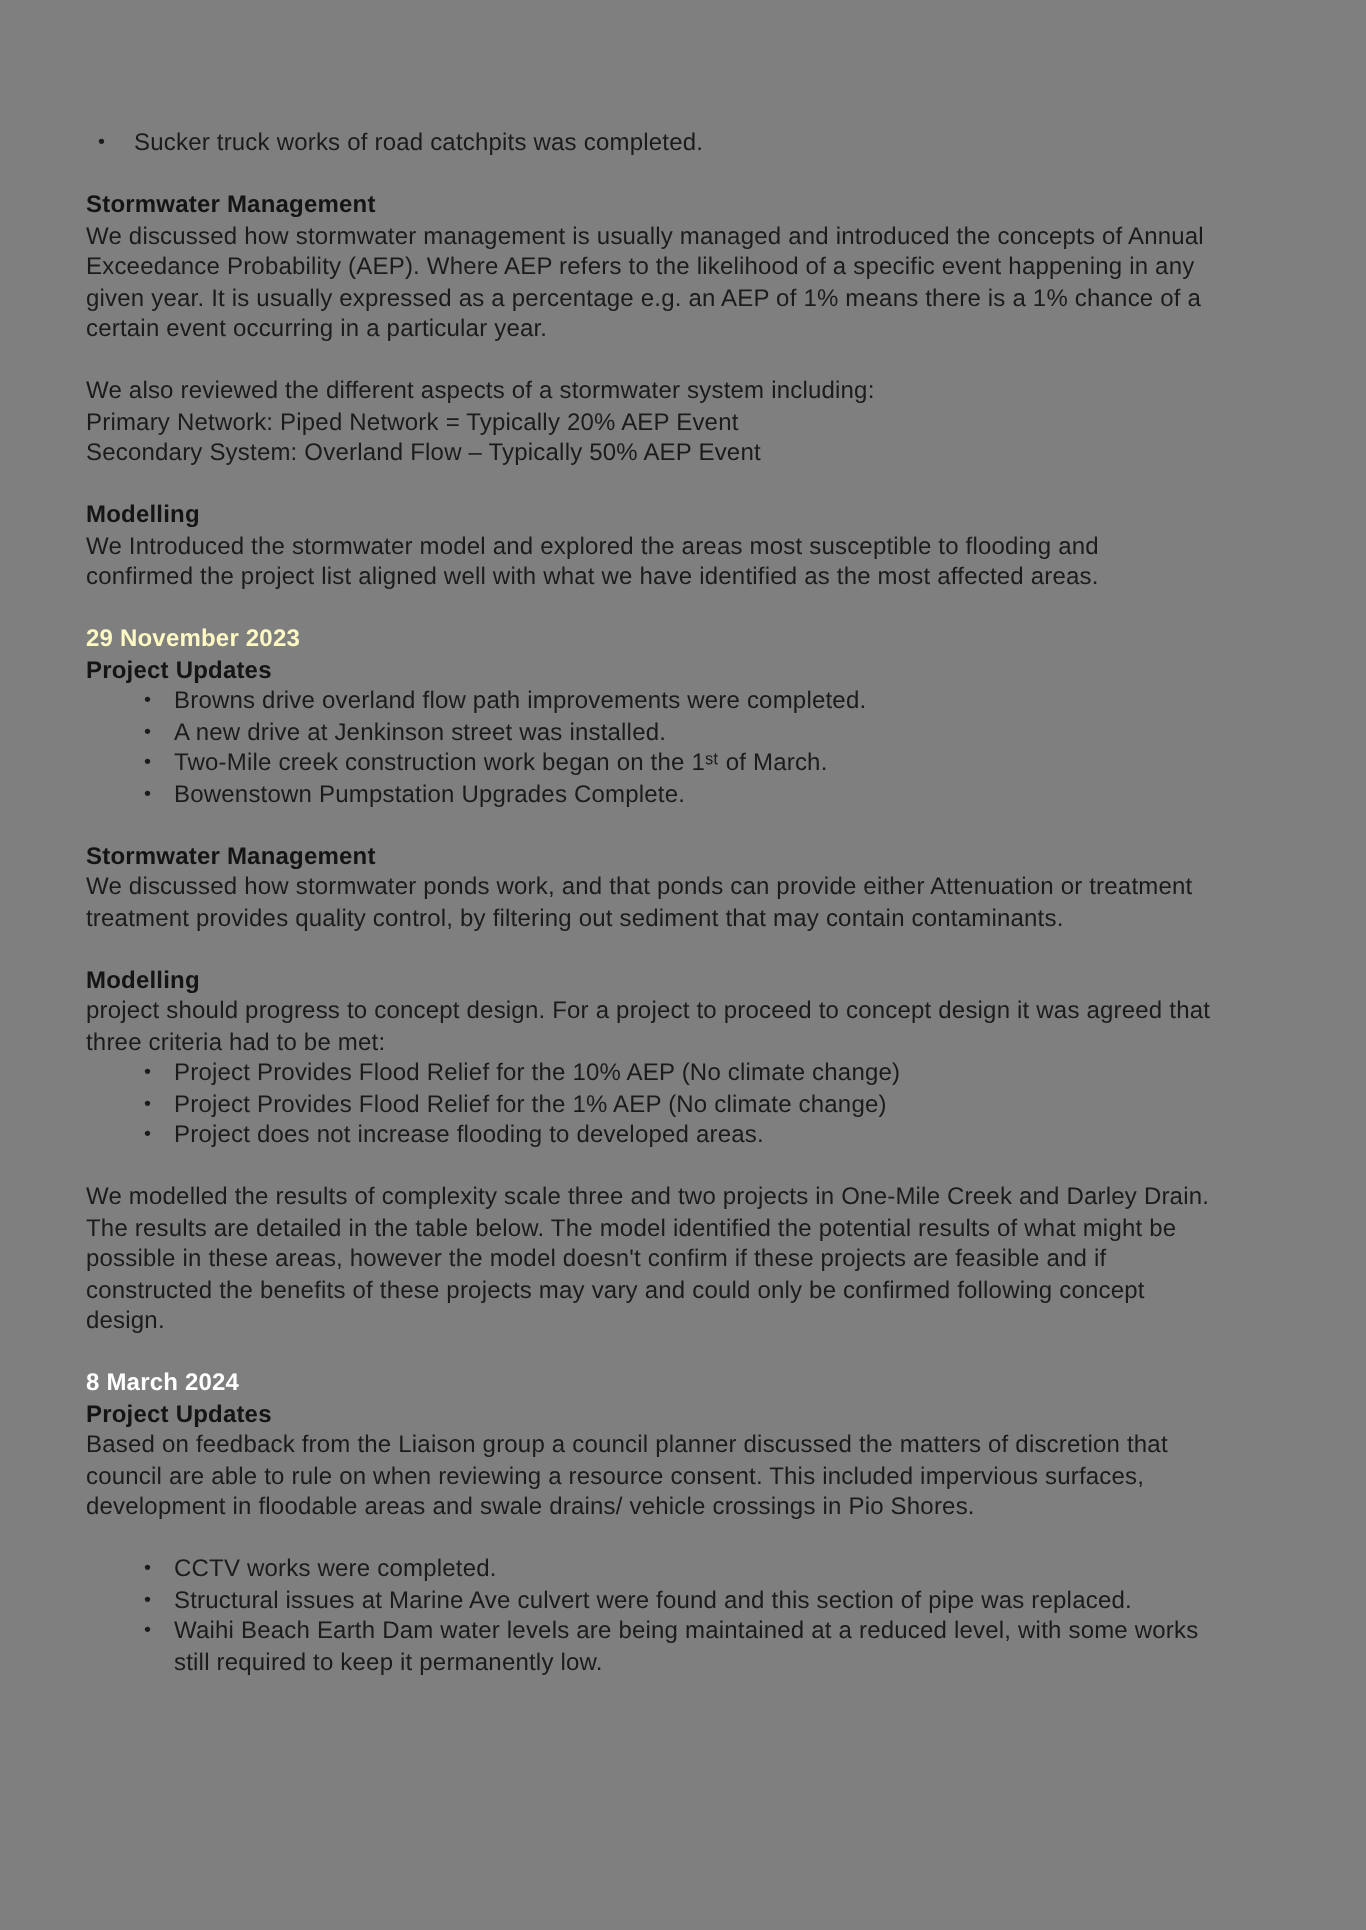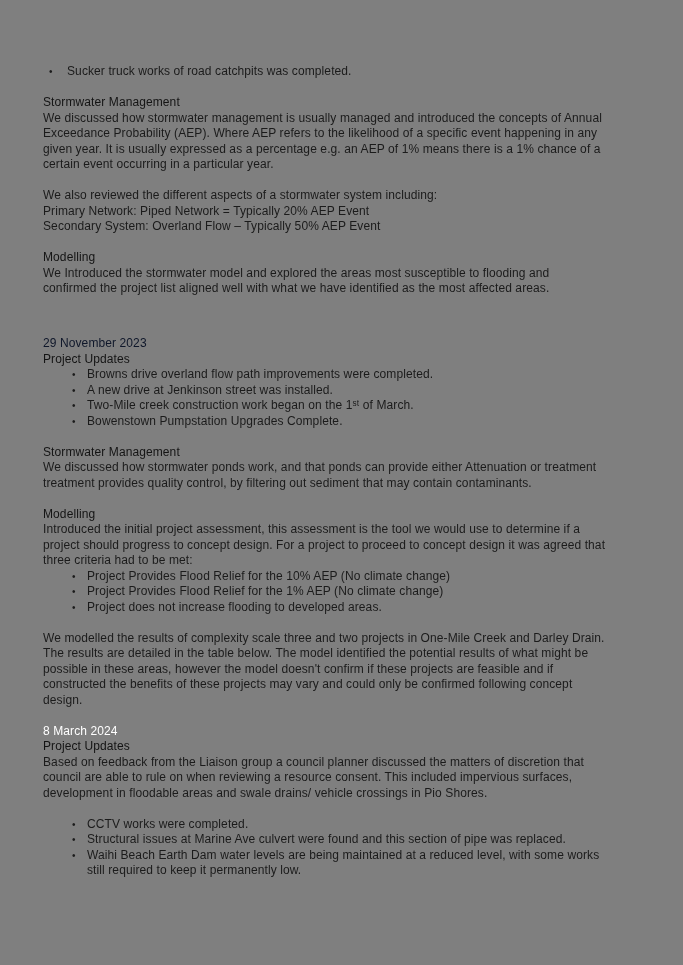--- a/index.html
+++ b/index.html
@@ -20,21 +20,21 @@
   }
   .doc {
     font-size: 12px;
     line-height: 15.5px;
     letter-spacing: 0.1px;
   }
   .line, .heading, .bullet-text-line {
     white-space: pre;
   }
   .heading {
-    font-weight: normal;
+    font-weight: bold;
   }
   .spacer {
     height: 15.5px;
   }
   .bullet-item {
     position: relative;
   }
   .bullet-item .marker {
     position: absolute;
     top: 0;
@@ -70,21 +70,21 @@
         <div class="line">Primary Network: Piped Network = Typically 20% AEP Event</div>
         <div class="line">Secondary System: Overland Flow – Typically 50% AEP Event</div>
       </div>
       <div class="spacer"></div>
       <div class="heading" style="color: rgb(20, 20, 20);">Modelling</div>
       <div class="paragraph">
         <div class="line">We Introduced the stormwater model and explored the areas most susceptible to flooding and</div>
         <div class="line">confirmed the project list aligned well with what we have identified as the most affected areas.</div>
       </div>
       <div class="spacer"></div>
-      <div class="heading" style="color: #0f172a; margin-top: 24px;">29 November 2023</div>
+      <div class="heading" style="color: #fef9c3;">29 November 2023</div>
       <div class="heading" style="color: rgb(20, 20, 20);">Project Updates</div>
       <div class="bullet-list">
         <div class="bullet-item level2">
           <span class="marker">•</span>
           <div class="bullet-text-line">Browns drive overland flow path improvements were completed.</div>
         </div>
         <div class="bullet-item level2">
           <span class="marker">•</span>
           <div class="bullet-text-line">A new drive at Jenkinson street was installed.</div>
         </div>
@@ -99,21 +99,20 @@
       </div>
       <div class="spacer"></div>
       <div class="heading" style="color: rgb(20, 20, 20);">Stormwater Management</div>
       <div class="paragraph">
         <div class="line">We discussed how stormwater ponds work, and that ponds can provide either Attenuation or treatment</div>
         <div class="line">treatment provides quality control, by filtering out sediment that may contain contaminants.</div>
       </div>
       <div class="spacer"></div>
       <div class="heading" style="color: rgb(20, 20, 20);">Modelling</div>
       <div class="paragraph">
-        <div class="line">Introduced the initial project assessment, this assessment is the tool we would use to determine if a</div>
         <div class="line">project should progress to concept design. For a project to proceed to concept design it was agreed that</div>
         <div class="line">three criteria had to be met:</div>
       </div>
       <div class="bullet-list">
         <div class="bullet-item level2">
           <span class="marker">•</span>
           <div class="bullet-text-line">Project Provides Flood Relief for the 10% AEP (No climate change)</div>
         </div>
         <div class="bullet-item level2">
           <span class="marker">•</span>

